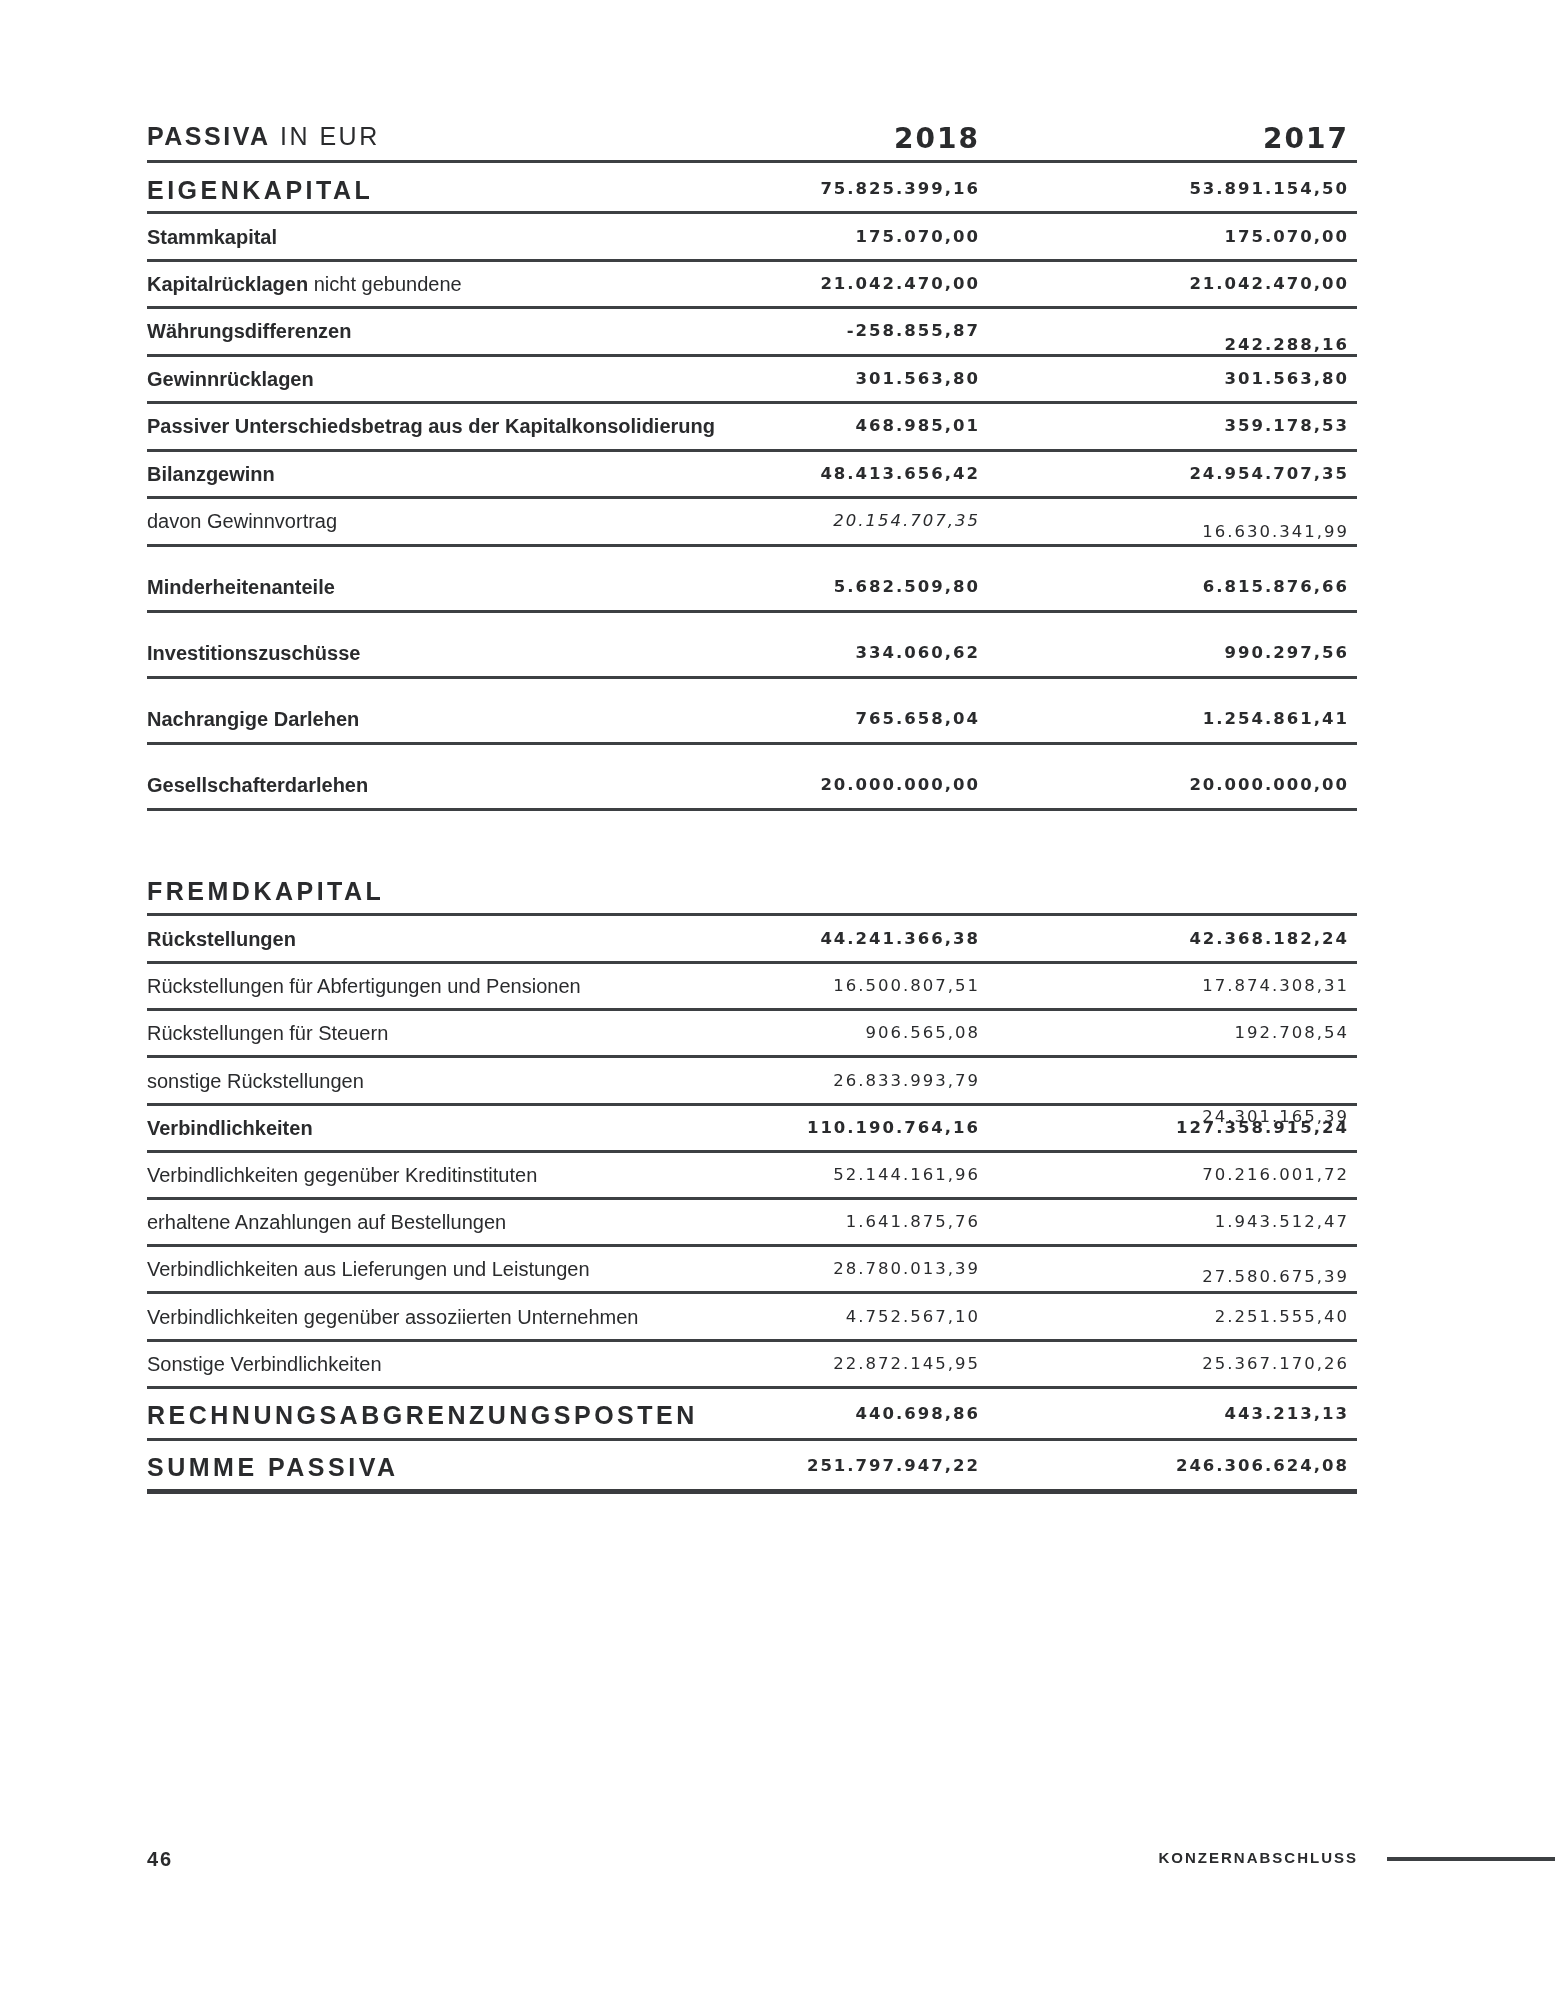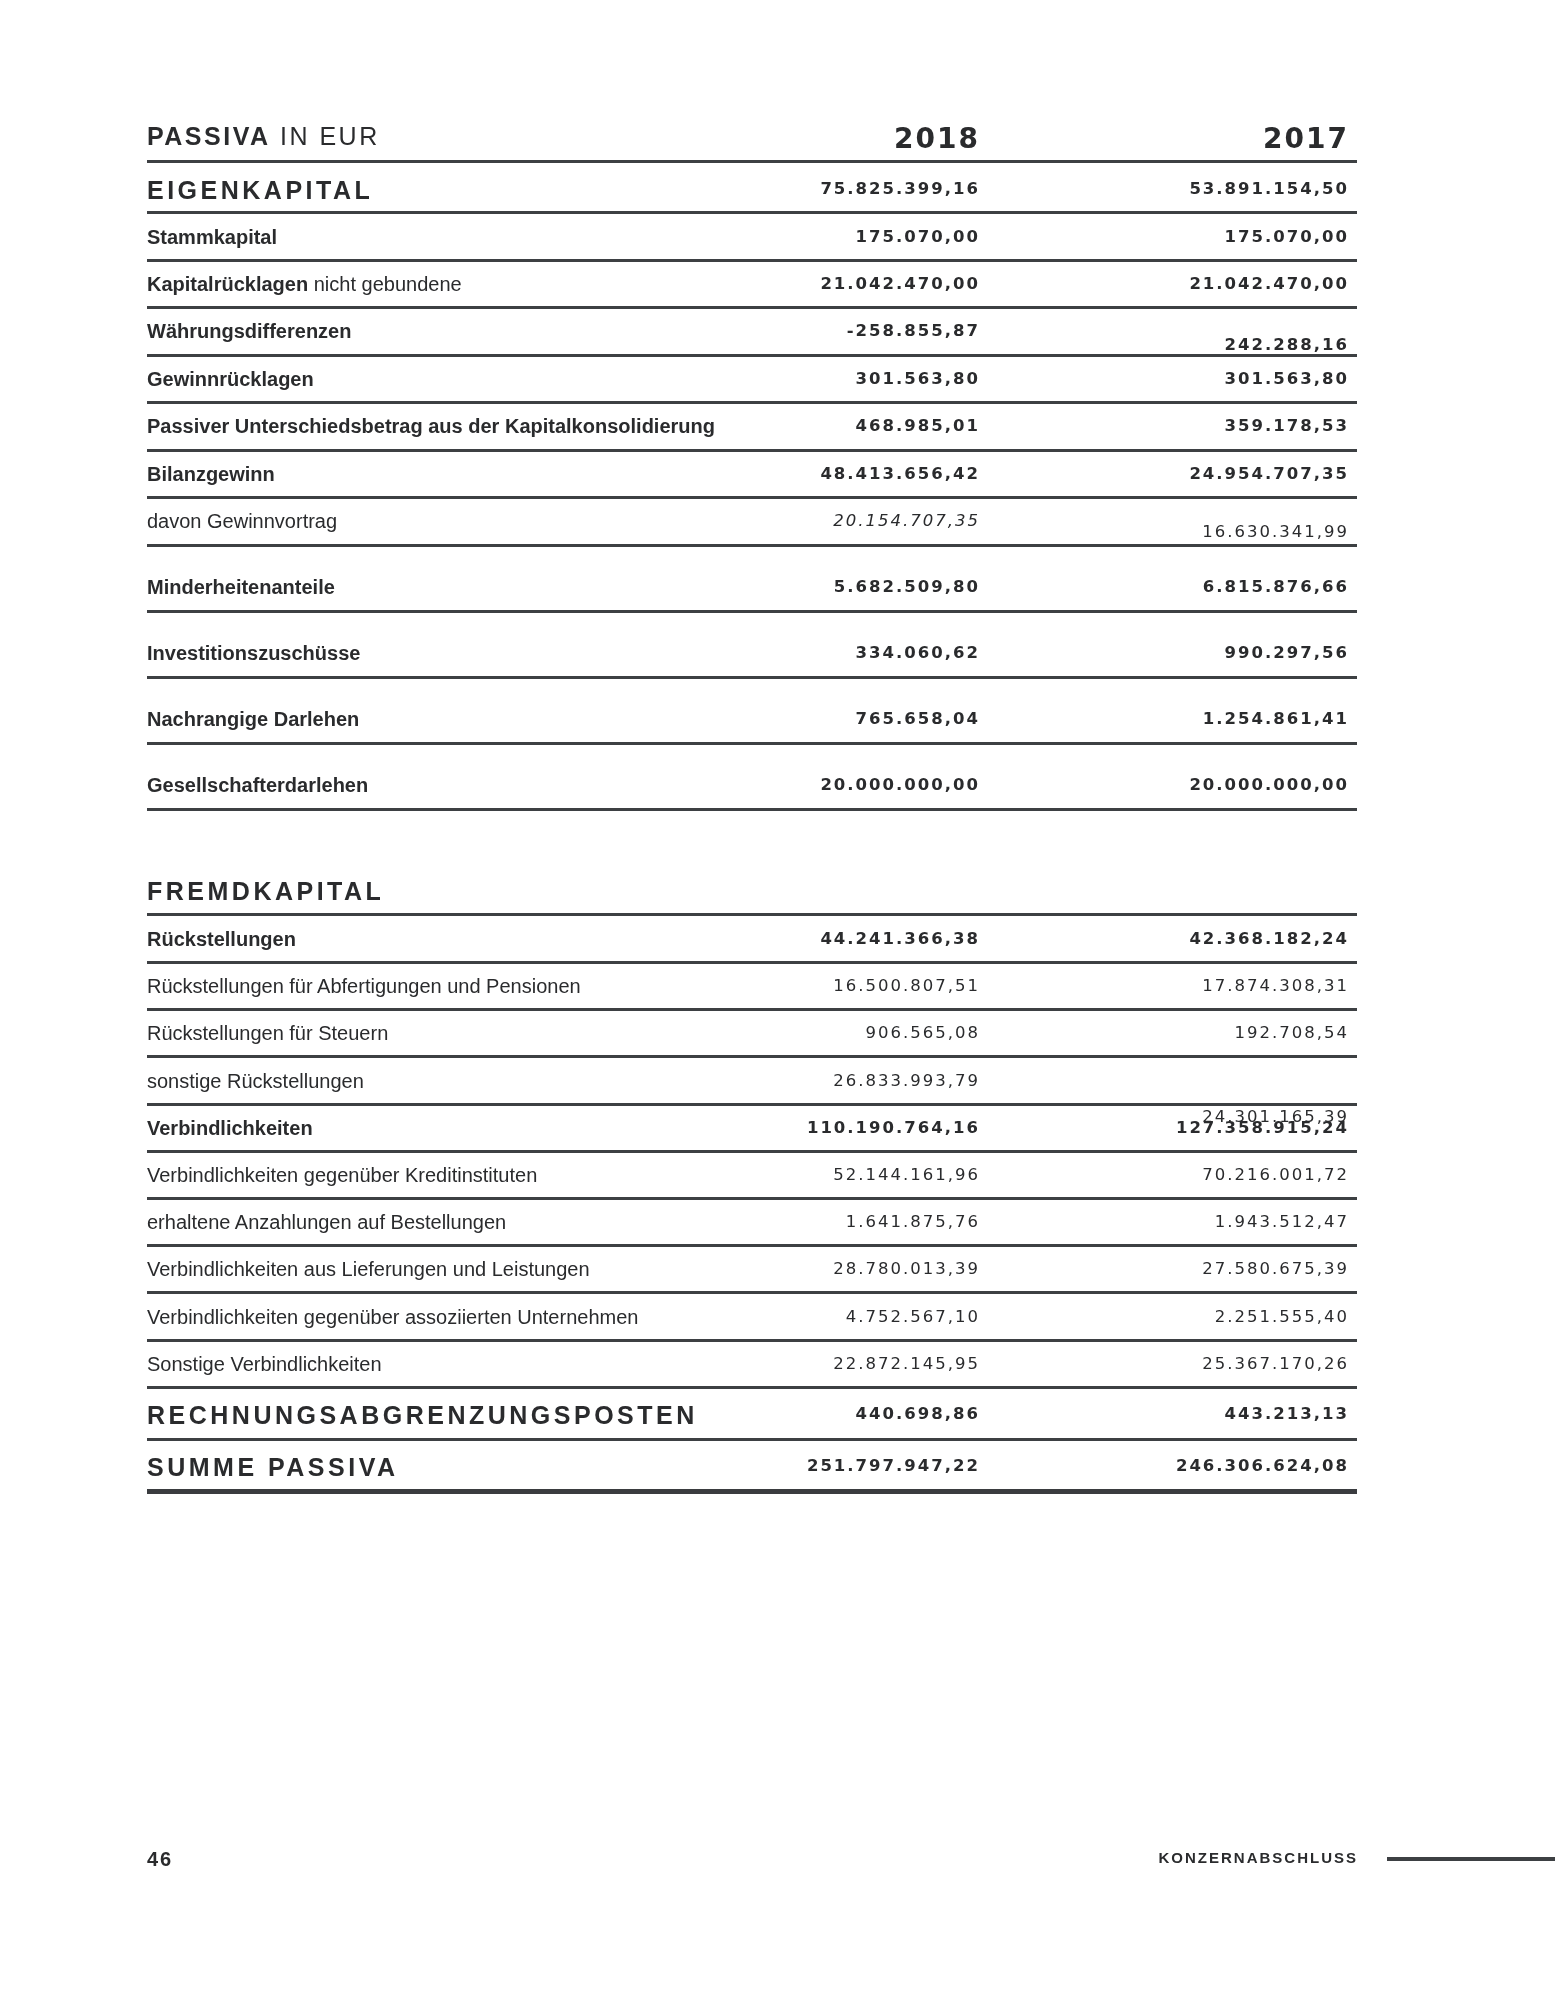--- a/index.html
+++ b/index.html
@@ -161,21 +161,21 @@
       <div class="rule" style="top: 1197px;"></div>
       <div class="row" style="top: 1211px;">
         <span class="label"><span>erhaltene Anzahlungen auf Bestellungen</span></span>
         <span class="v1" style="top: 1px;">1.641.875,76</span>
         <span class="v2" style="top: 1px;">1.943.512,47</span>
       </div>
       <div class="rule" style="top: 1244px;"></div>
       <div class="row" style="top: 1258px;">
         <span class="label"><span>Verbindlichkeiten aus Lieferungen und Leistungen</span></span>
         <span class="v1" style="top: 1px;">28.780.013,39</span>
-        <span class="v2" style="top: 1px;">27.580.675,39</span>
+        <span class="v2" style="top: 9px;">27.580.675,39</span>
       </div>
       <div class="rule" style="top: 1291px;"></div>
       <div class="row" style="top: 1306px;">
         <span class="label"><span>Verbindlichkeiten gegenüber assoziierten Unternehmen</span></span>
         <span class="v1" style="top: 1px;">4.752.567,10</span>
         <span class="v2" style="top: 1px;">2.251.555,40</span>
       </div>
       <div class="rule" style="top: 1339px;"></div>
       <div class="row" style="top: 1353px;">
         <span class="label"><span>Sonstige Verbindlichkeiten</span></span>

